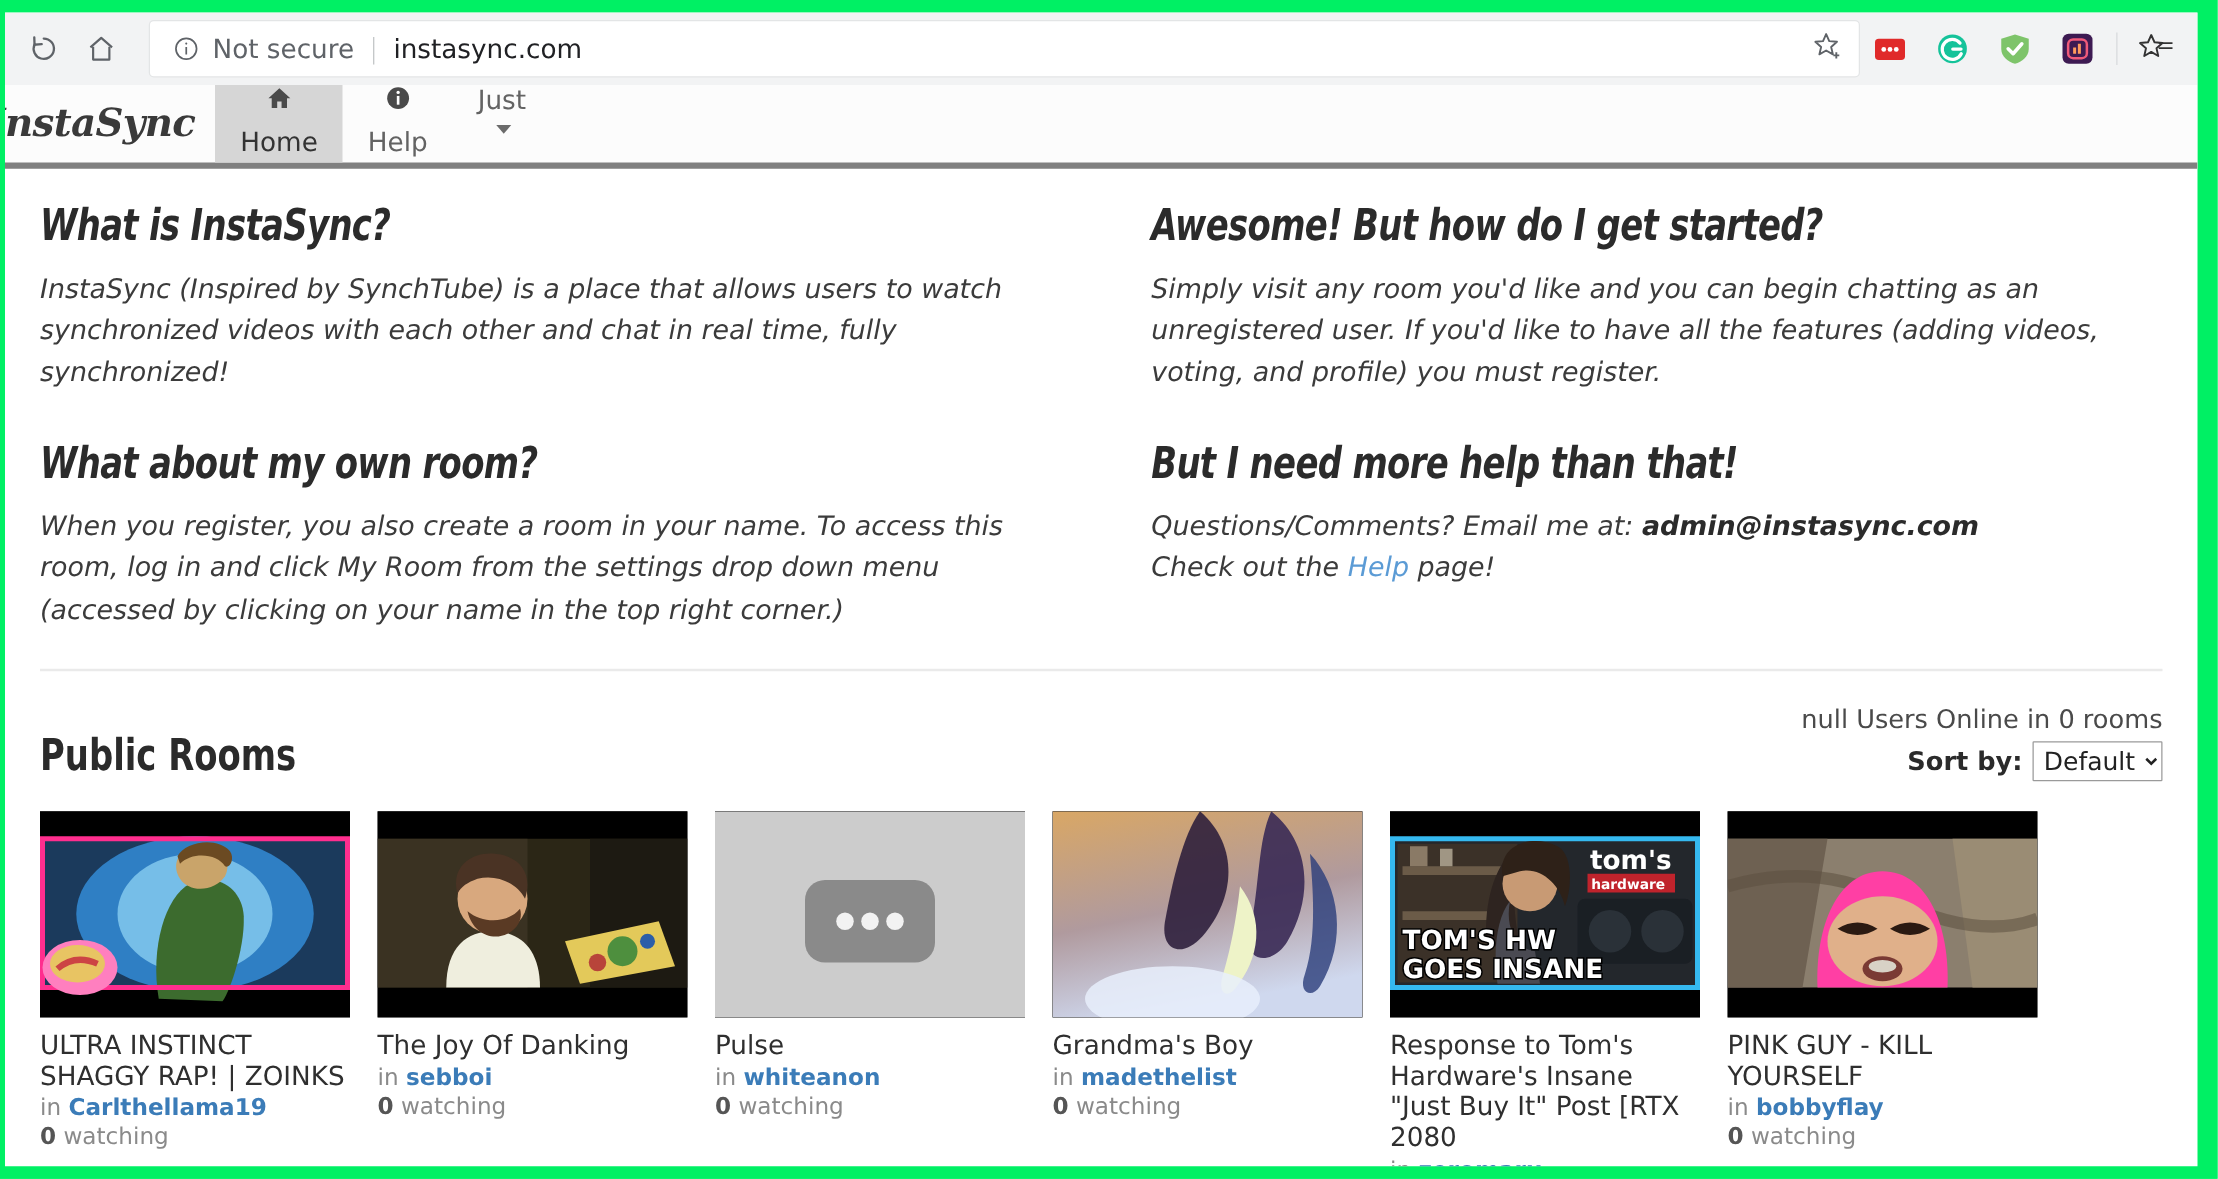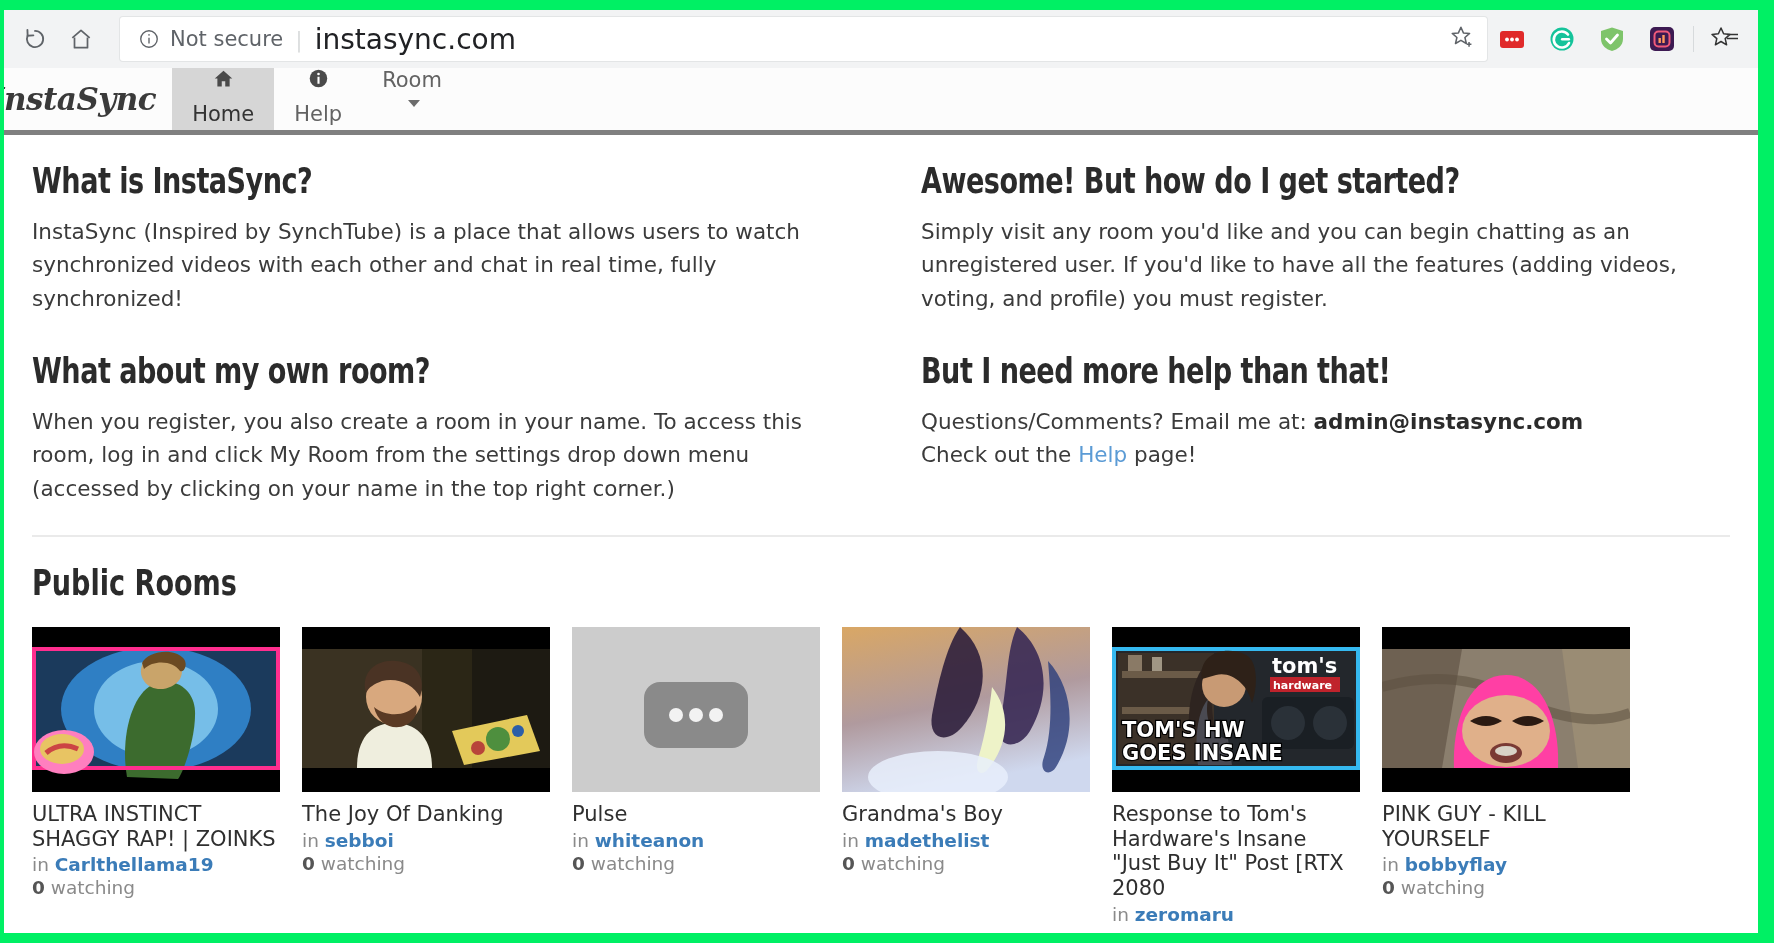--- a/index.html
+++ b/index.html
@@ -51,21 +51,21 @@
     margin-left: 10px;
     font-family: "DejaVu Sans", sans-serif;
   }
   .omni-sep {
     color: #c4c7c8;
     margin: 0 12px;
     font-size: 22px;
     font-weight: 300;
   }
   .omni-url {
-    font-size: 28px;
+    font-size: 21px;
     color: #202124;
   }
   .omni-star { margin-left: auto; flex: 0 0 auto; }
   .ext-bar { display: flex; align-items: center; flex: 0 0 auto; }
   .ext-icon {
     width: 50px; height: 46px;
     display: flex; align-items: center; justify-content: center;
     flex: 0 0 auto;
   }
   .ext-div {
@@ -109,21 +109,21 @@
     display: inline-block;
     width: 0; height: 0;
     border-left: 6px solid transparent;
     border-right: 6px solid transparent;
     border-top: 7px solid #6b6b6b;
     margin-left: 4px;
   }
 
   
   .page { padding: 26px 28px 0 28px; }
-  .cols { display: flex; gap: 0; }
+  .cols { display: flex; gap: 0; font-style: italic; }
   .col { width: 50%; padding-right: 60px; }
   .col.right { padding-left: 40px; padding-right: 20px; }
   h2.section {
     font-family: "DejaVu Sans Condensed", "Liberation Sans Narrow", "Liberation Sans", sans-serif;
     font-weight: bold;
     font-size: 35px;
     color: #2b2b2b;
     letter-spacing: -0.6px;
     margin-bottom: 14px;
     transform: scaleX(0.86);
@@ -307,21 +307,21 @@
           <svg width="21" height="21" viewBox="0 0 24 24">
             <circle cx="12" cy="12" r="10" fill="#4a4a4a"></circle>
             <rect x="10.8" y="10" width="2.4" height="8" fill="#fff"></rect>
             <circle cx="12" cy="6.8" r="1.5" fill="#fff"></circle>
           </svg>
         </span>
         <span>Help</span>
       </div>
 
       <div class="nav-item">
-        <span>Room</span>
+        <span>Just</span>
         <span class="caret"></span>
       </div>
     </div>
 
   </div>
 
   <div class="page">
 
     <div class="cols">
       <div class="col">
@@ -347,20 +347,29 @@
             <span>Check out the </span><a class="link" href="#">Help</a><span> page!</span>
           </p>
         </div>
       </div>
     </div>
 
     <hr class="rule">
 
     <div class="rooms-head">
       <div class="rooms-title">Public Rooms</div>
+      <div class="rooms-meta">
+        <div class="rooms-count">null Users Online in 0 rooms</div>
+        <div class="sortrow">
+          <span class="sortlabel">Sort by:</span>
+          <select class="sortsel">
+            <option>Default</option>
+          </select>
+        </div>
+      </div>
     </div>
 
     <div class="grid">
 
       <div class="card">
         <div class="thumb">
           <svg width="248" height="165" viewBox="0 0 248 165">
             <rect width="248" height="165" fill="#000"></rect>
             <rect x="2" y="22" width="244" height="119" fill="#1b3a5c"></rect>
             <ellipse cx="124" cy="82" rx="95" ry="62" fill="#2f7fc4"></ellipse>

